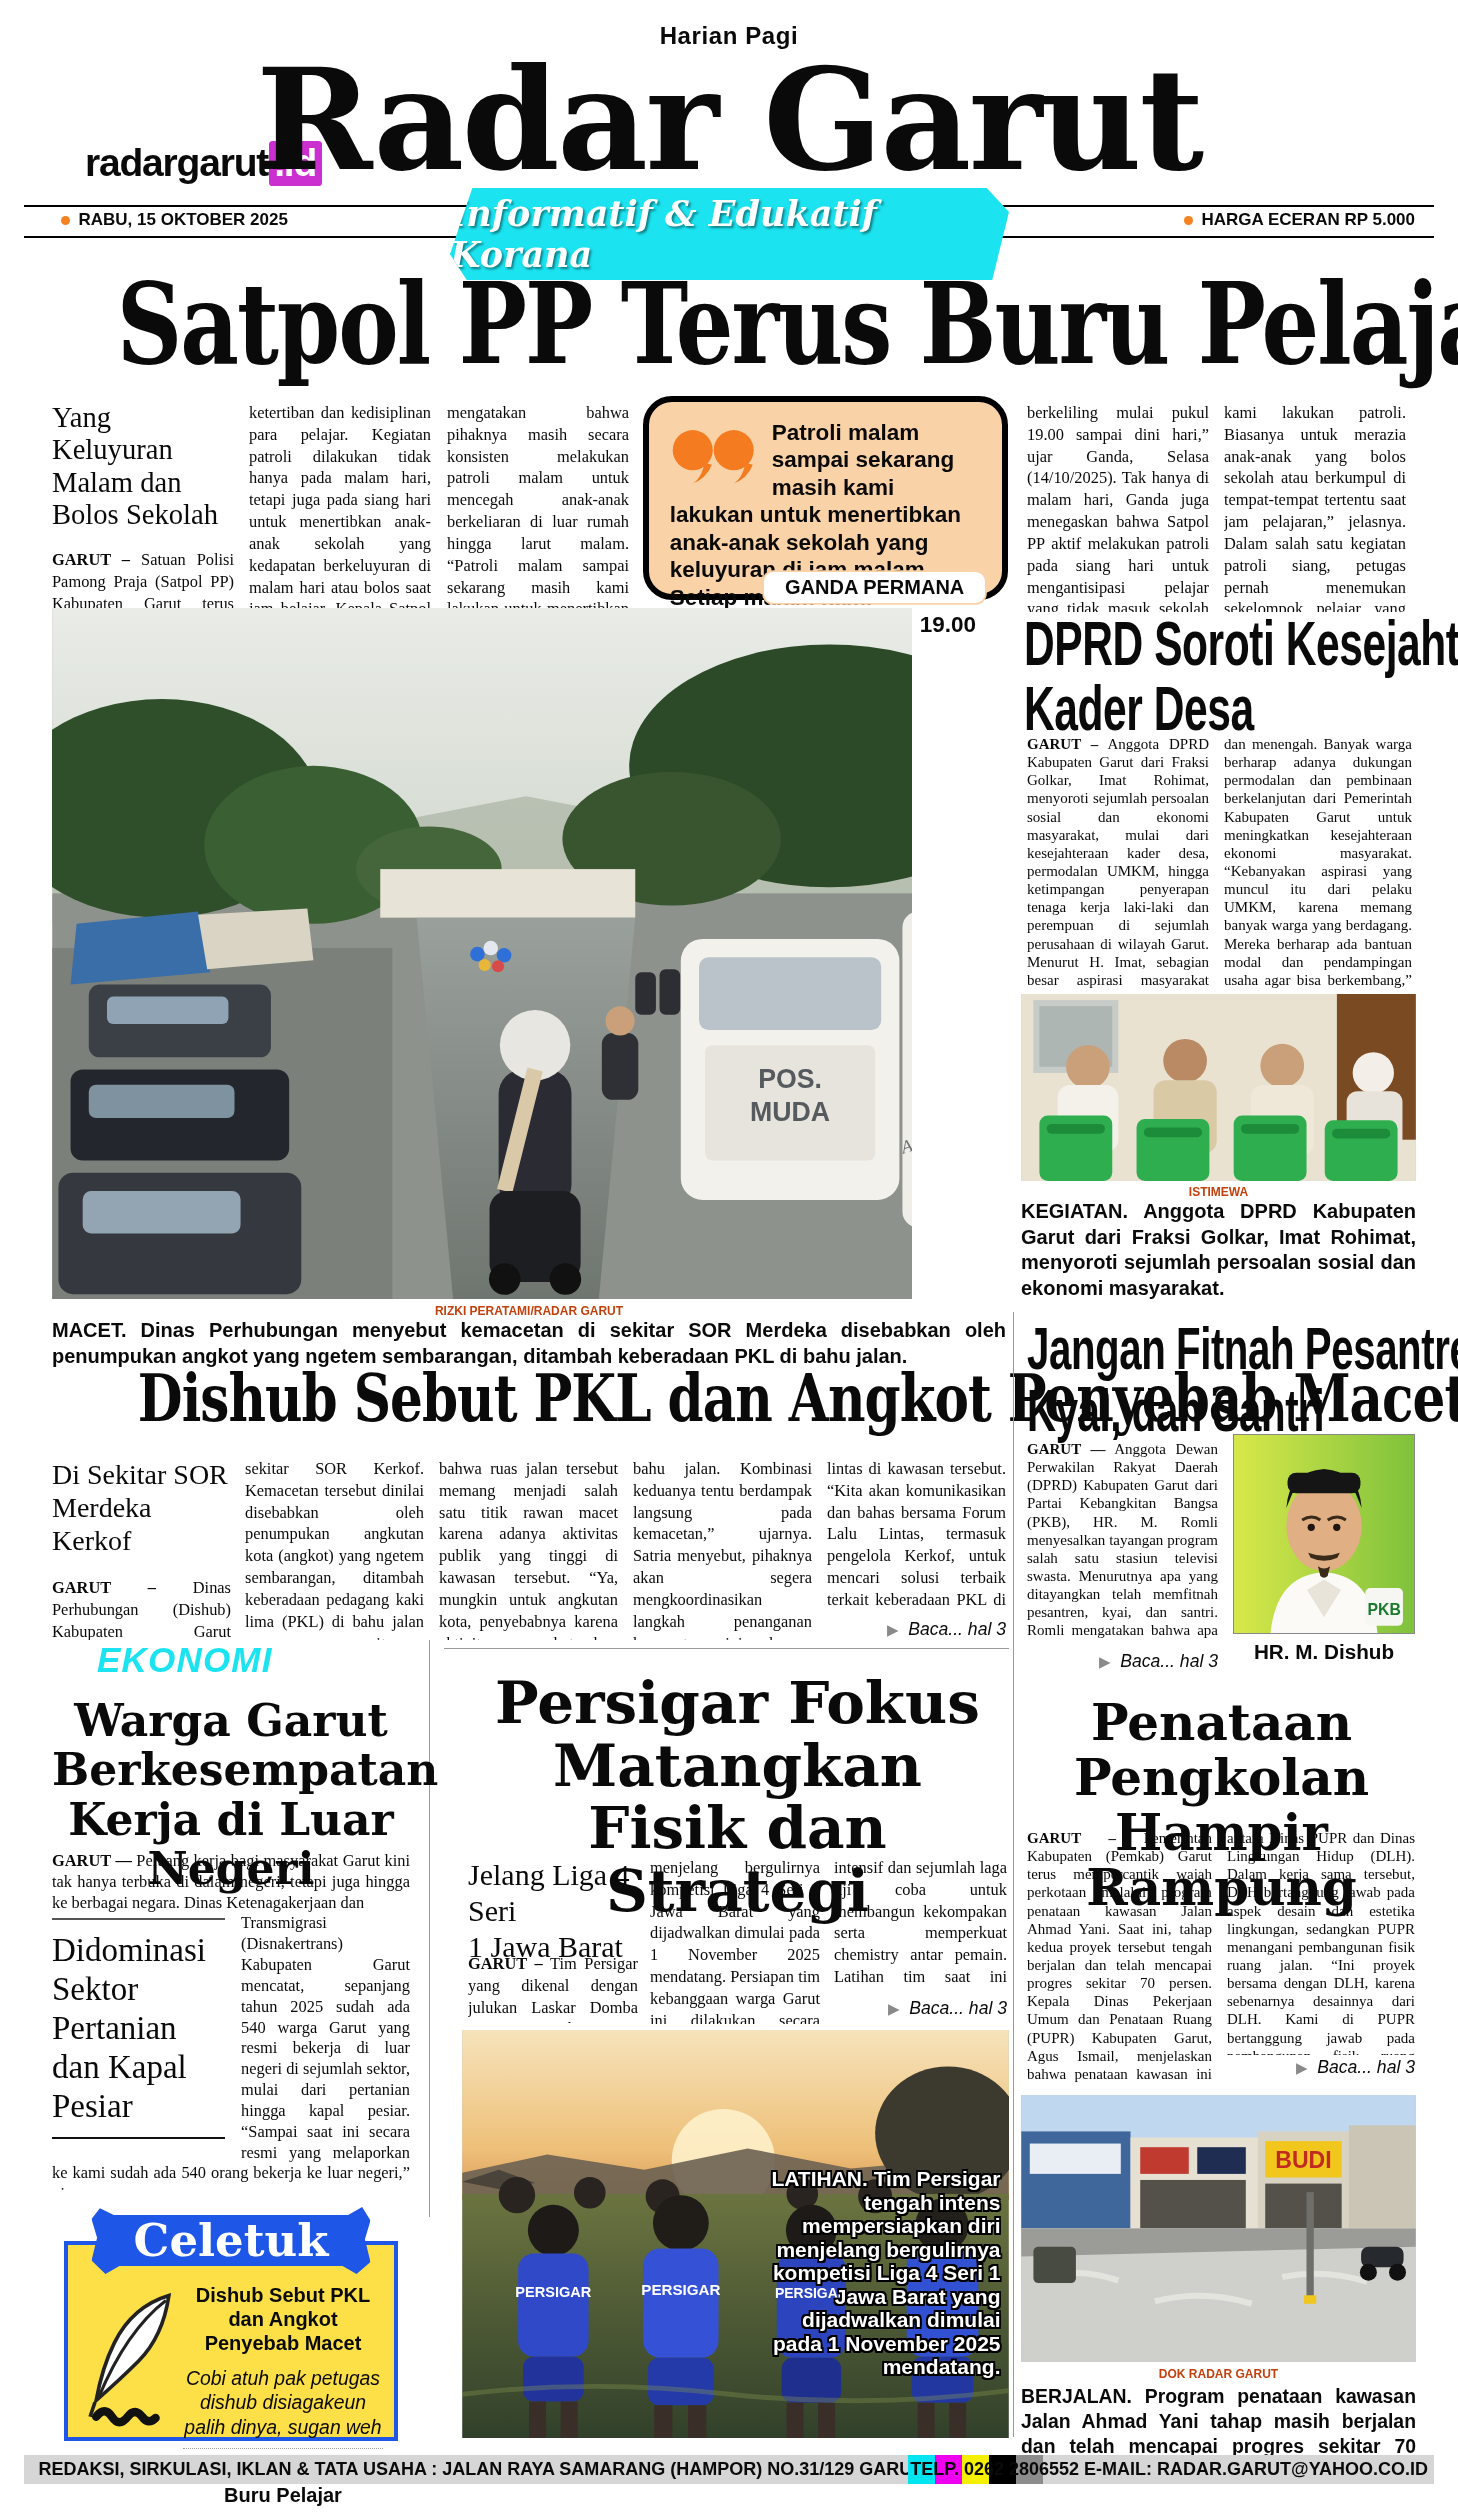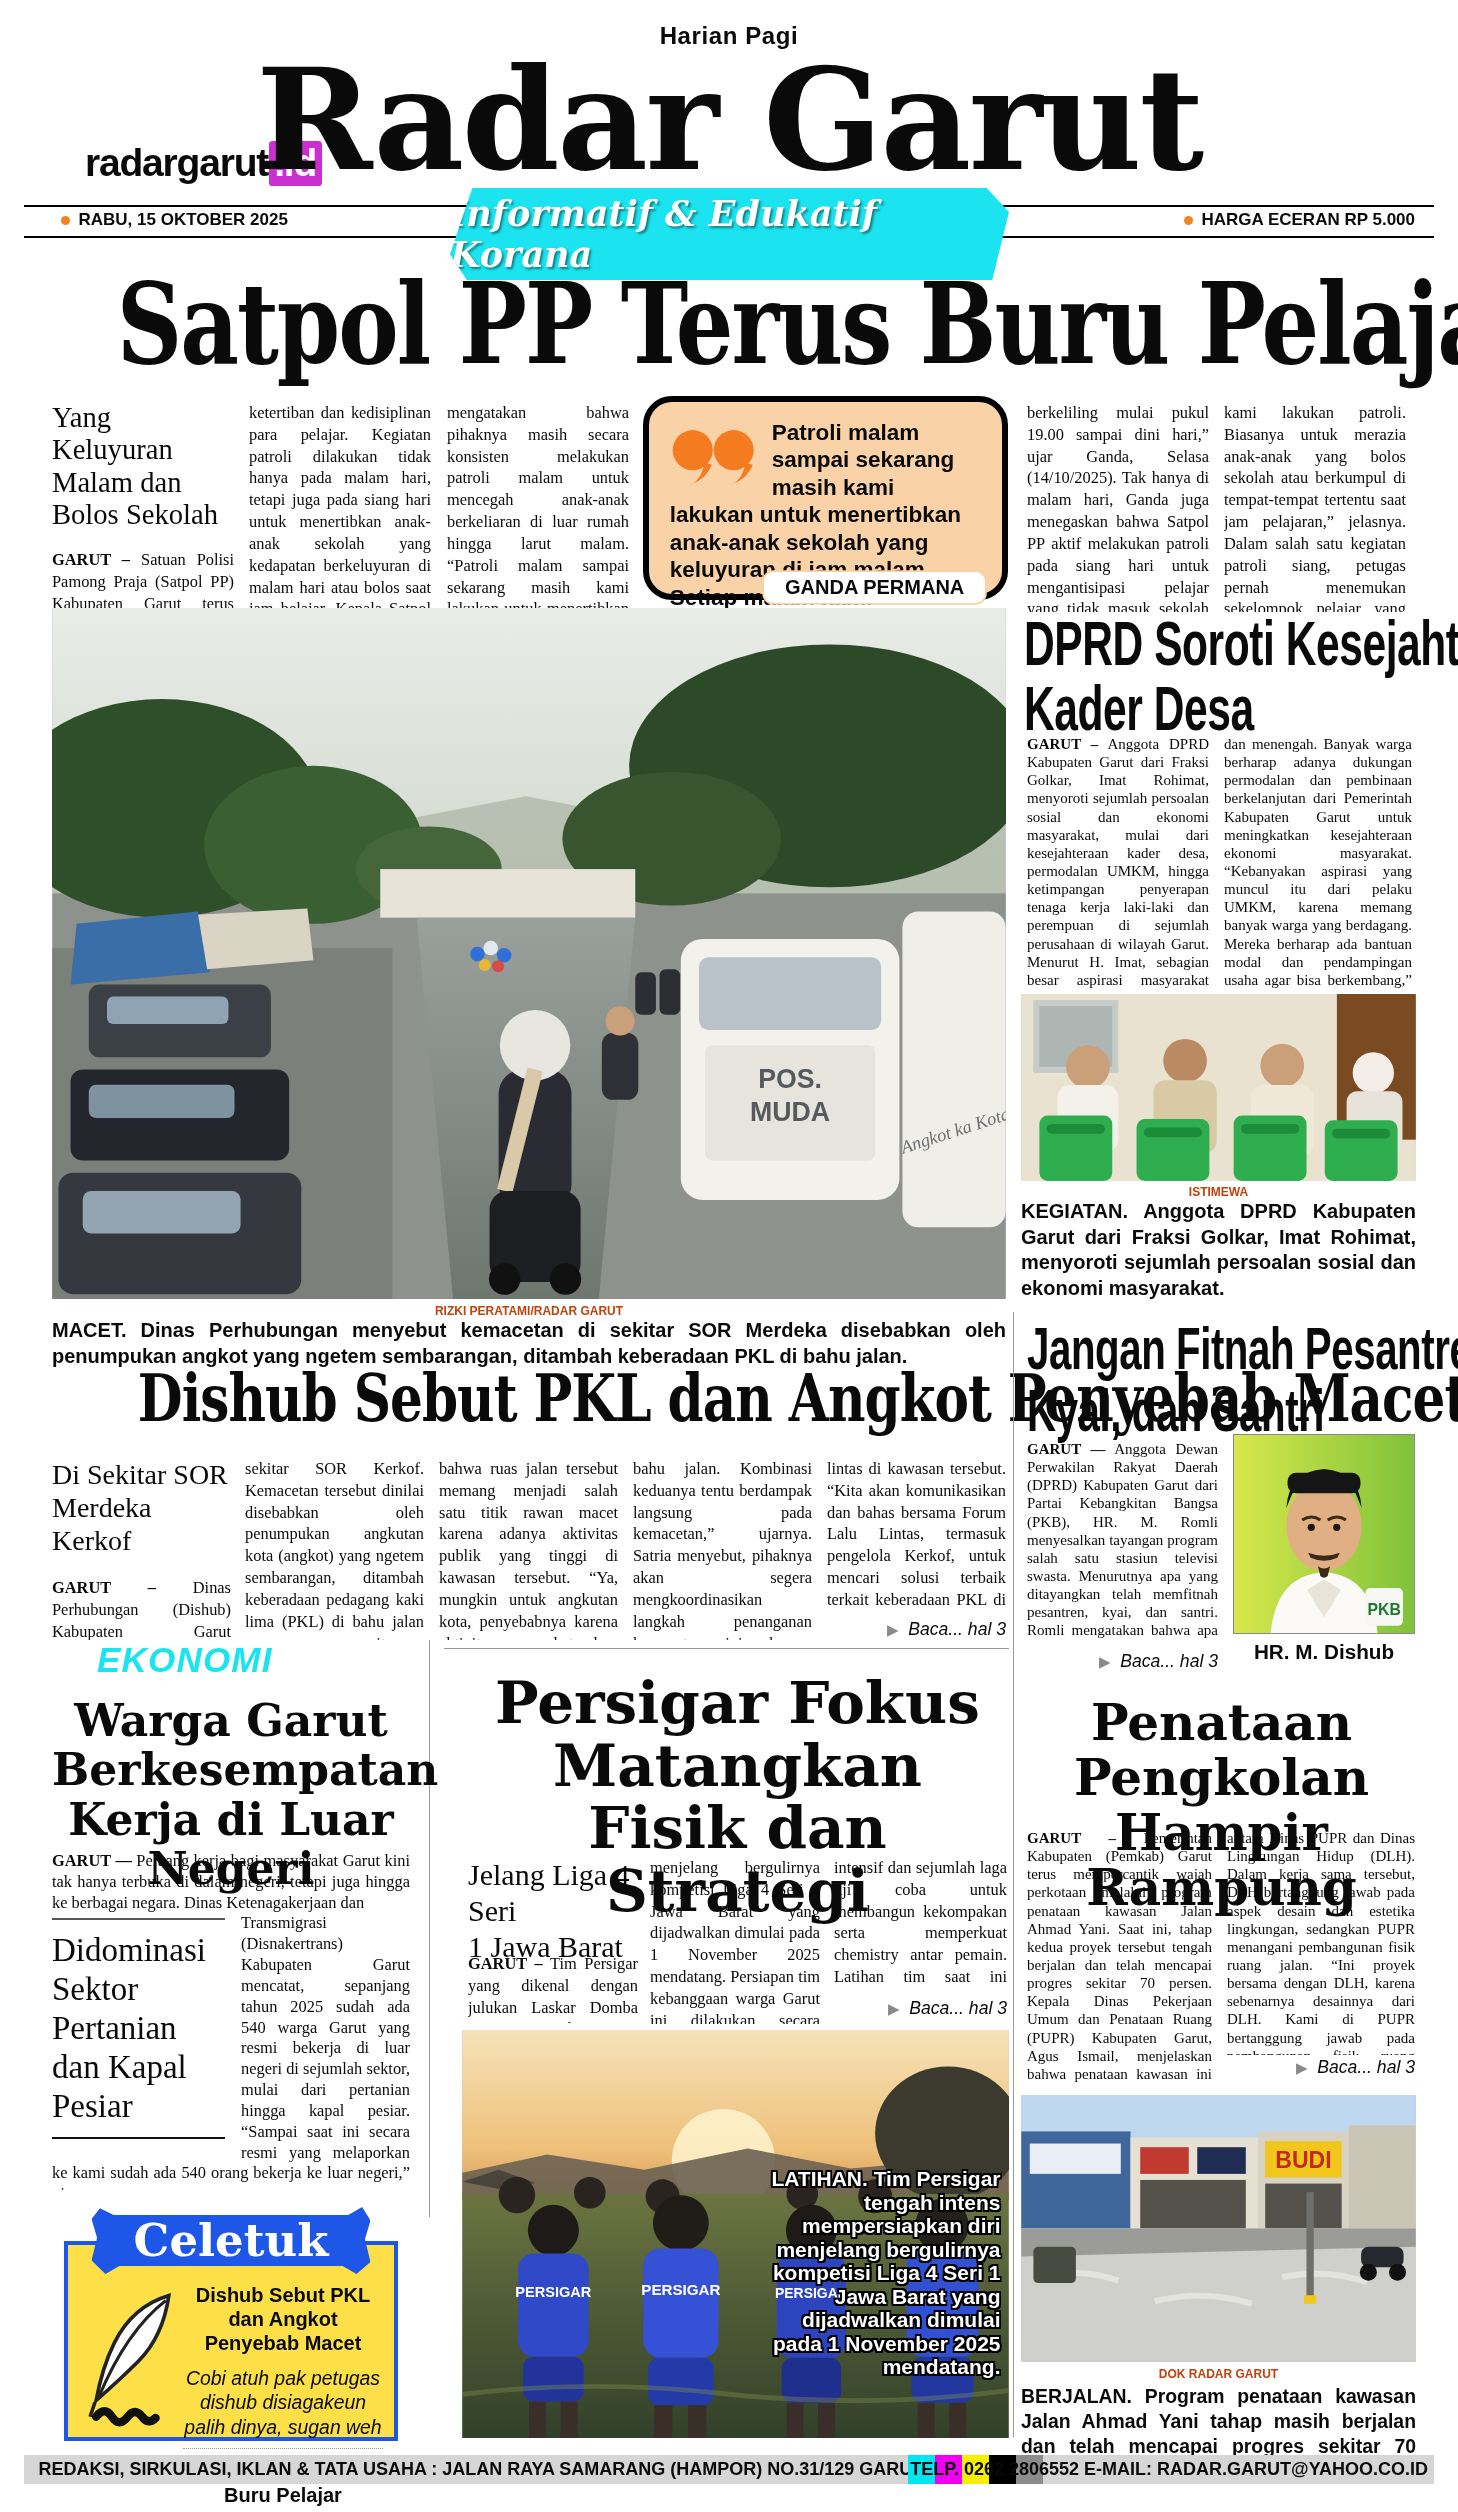--- a/index.html
+++ b/index.html
@@ -119,21 +119,21 @@
     <div class="qtext">Patroli malam sampai sekarang masih kami lakukan untuk menertibkan anak-anak sekolah yang keluyuran di jam malam. Setiap malam kami berkeliling mulai pukul 19.00 sampai dini hari.”</div>
     <div class="attrib">GANDA PERMANA</div>
   </div>
 
   <div class="abs body-main" style="top:402px; left:1027px; width:182px; height:210px; overflow:hidden">berkeliling mulai pukul 19.00 sampai dini hari,” ujar Ganda, Selasa (14/10/2025). Tak hanya di malam hari, Ganda juga menegaskan bahwa Satpol PP aktif melakukan patroli pada siang hari untuk mengantisipasi pelajar yang tidak masuk sekolah tanpa keterangan. “Termasuk siang hari juga</div>
   <div class="abs" style="top:402px; left:1224px; width:182px; height:210px; overflow:hidden">
     <p class="body-main">kami lakukan patroli. Biasanya untuk merazia anak-anak yang bolos sekolah atau berkumpul di tempat-tempat tertentu saat jam pelajaran,” jelasnya. Dalam salah satu kegiatan patroli siang, petugas pernah menemukan sekelompok pelajar yang tengah membolos di sekitar kawasan Nusa Indah.</p>
 
   </div>
 
-  <div class="abs photo-frame" style="top:608px; left:52px; width:954px; height:691px">
+  <div class="abs photo-frame" style="top:608px; left:52px; width:860px; height:691px">
     <svg width="954" height="691" viewBox="0 0 1570 1138">
       <defs>
         <linearGradient id="sky" x1="0" y1="0" x2="0" y2="1">
             <stop offset="0" stop-color="#e9ece7"></stop>
             <stop offset="1" stop-color="#cfd6cc"></stop>
           </linearGradient>
         <linearGradient id="road" x1="0" y1="0" x2="0" y2="1">
             <stop offset="0" stop-color="#9aa09b"></stop>
             <stop offset="1" stop-color="#6f756f"></stop>
           </linearGradient>

